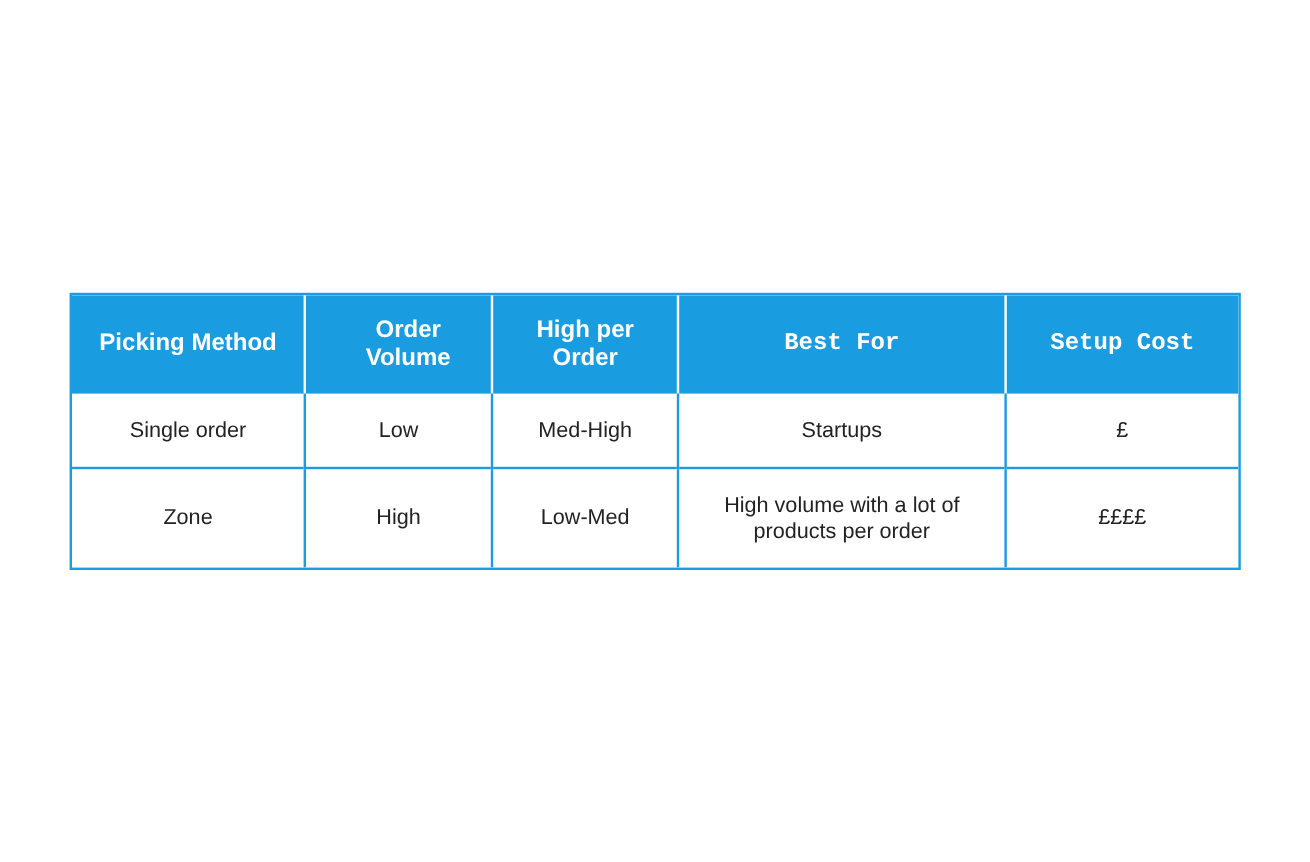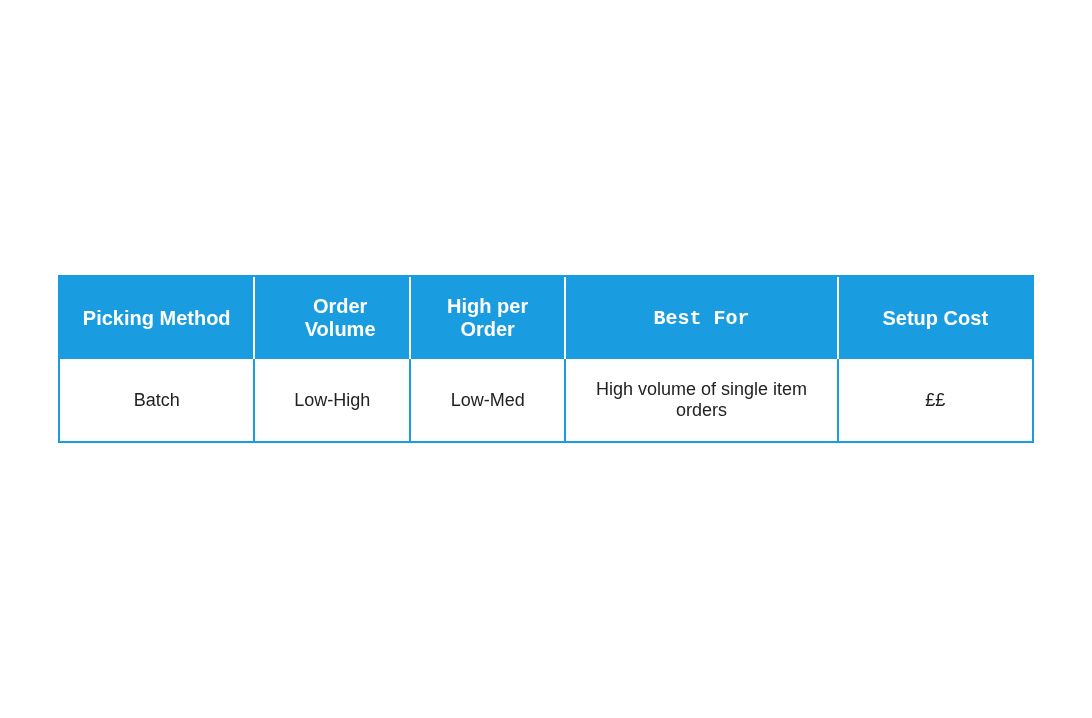--- a/index.html
+++ b/index.html
@@ -38,20 +38,21 @@
       color: #ffffff;
       font-weight: bold;
       font-size: 20px;
       text-align: center;
       padding: 18px 12px;
       border-right: 2px solid #ffffff;
     }
 
     thead th:last-child {
       border-right: none;
+      font-family: Liberation Mono, monospace;
     }
 
     tbody tr {
       border-bottom: 2px solid #1a9de0;
     }
 
     tbody tr:last-child {
       border-bottom: none;
     }
 
@@ -82,22 +83,29 @@
     <thead>
       <tr>
         <th class="col-picking">Picking Method</th>
         <th class="col-volume">Order Volume</th>
         <th class="col-items">High per Order</th>
         <th class="col-best">Best For</th>
         <th class="col-cost">Setup Cost</th>
       </tr>
     </thead>
     <tbody id="table-body">
+    <tr>
+          <td>Single order</td>
+          <td>Low</td>
+          <td>Med-High</td>
+          <td>Startups</td>
+          <td>£</td>
+        </tr>
         <tr>
-          <td>Batch</td>
-          <td>Low-High</td>
+          <td>Zone</td>
+          <td>High</td>
           <td>Low-Med</td>
-          <td>High volume of single item orders</td>
-          <td>££</td>
+          <td>High volume with a lot of products per order</td>
+          <td>££££</td>
         </tr>
       </tbody>
   </table>
 </div>
 
 </body></html>

